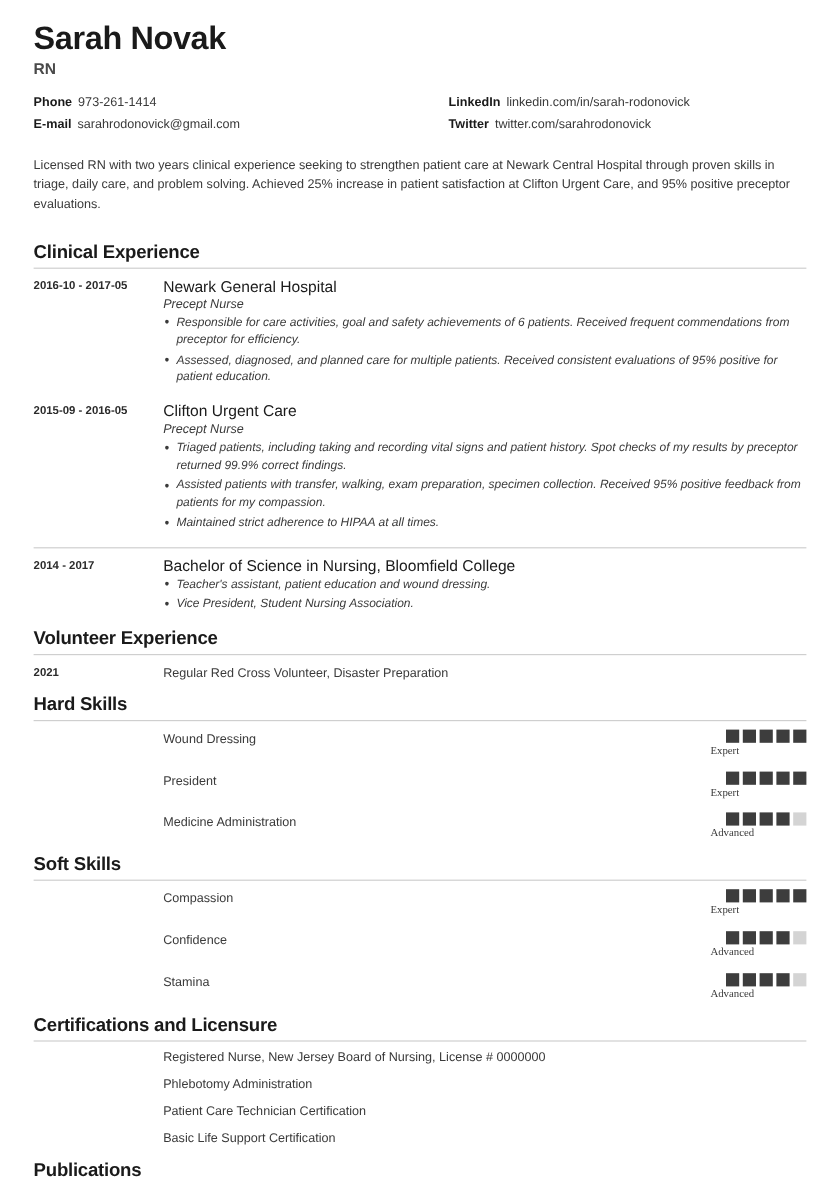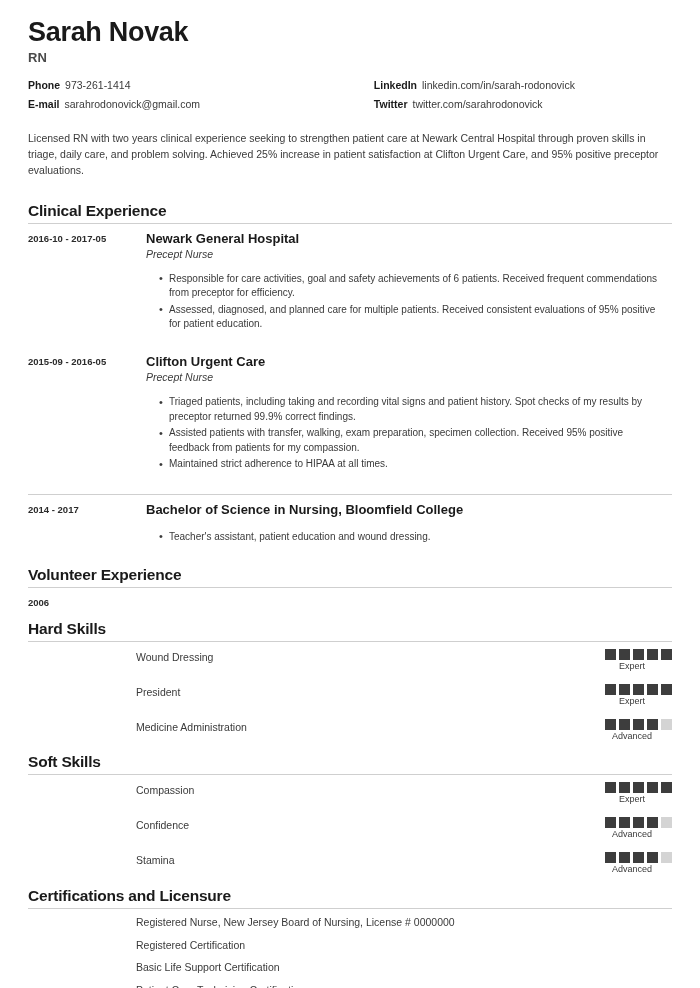--- a/index.html
+++ b/index.html
@@ -83,49 +83,49 @@
   .section-rule {
     height: 1px;
     background: #cfcfcf;
     margin-bottom: 7px;
   }
 
   
   .entry {
     display: flex;
     margin-bottom: 10px;
-    gap: 10px;
   }
   .entry-date {
     width: 108px;
     flex: 0 0 108px;
     font-size: 9.5px;
     font-weight: bold;
     color: #2b2b2b;
     padding-top: 2px;
     line-height: 1.3;
   }
   .entry-body { flex: 1 1 auto; }
   .entry-heading {
     font-size: 13px;
-    font-weight: bold;
+    font-weight: normal;
     color: #1a1a1a;
     line-height: 1.25;
     margin-bottom: 1px;
   }
   .entry-sub {
     font-size: 10.5px;
     font-style: italic;
     color: #3a3a3a;
     margin-bottom: 3px;
   }
   ul.bullets {
     list-style: none;
-    margin: 12px;
+    margin: 0;
     padding: 0;
+    font-style: italic;
   }
   ul.bullets li {
     position: relative;
     font-size: 10px;
     line-height: 1.45;
     color: #3a3a3a;
     padding-left: 11px;
     margin-bottom: 2px;
   }
   ul.bullets li:before {
@@ -155,22 +155,23 @@
     flex: 0 0 108px;
   }
   .skill-name {
     flex: 1 1 auto;
     font-size: 10.5px;
     color: #3a3a3a;
     padding-top: 2px;
   }
   .skill-rating {
     flex: 0 0 auto;
-    text-align: center;
+    text-align: left;
     width: 80px;
+    font-family: Liberation Serif, serif;
   }
   .squares {
     display: flex;
     justify-content: flex-end;
     gap: 3px;
   }
   .sq {
     width: 11px;
     height: 11px;
     background: #3d3d3d;
@@ -262,31 +263,33 @@
 
   <div class="section">
     <div class="section-rule"></div>
 
     <div class="entry">
       <div class="entry-date">2014 - 2017</div>
       <div class="entry-body">
         <div class="entry-heading">Bachelor of Science in Nursing, Bloomfield College</div>
         <ul class="bullets">
           <li>Teacher's assistant, patient education and wound dressing.</li>
+          <li>Vice President, Student Nursing Association.</li>
         </ul>
       </div>
     </div>
   </div>
 
   <div class="section">
     <div class="section-title">Volunteer Experience</div>
     <div class="section-rule"></div>
 
     <div class="entry">
-      <div class="entry-date">2006</div>
+      <div class="entry-date">2021</div>
+      <div class="entry-plain">Regular Red Cross Volunteer, Disaster Preparation</div>
     </div>
   </div>
 
   <div class="section">
     <div class="section-title">Hard Skills</div>
     <div class="section-rule"></div>
 
     <div class="skill-row">
       <div class="skill-spacer"></div>
       <div class="skill-name">Wound Dressing</div>
@@ -386,30 +389,30 @@
   <div class="section">
     <div class="section-title">Certifications and Licensure</div>
     <div class="section-rule"></div>
 
     <div class="cert-row">
       <div class="cert-spacer"></div>
       <div class="cert-text">Registered Nurse, New Jersey Board of Nursing, License # 0000000</div>
     </div>
     <div class="cert-row">
       <div class="cert-spacer"></div>
-      <div class="cert-text">Registered Certification</div>
+      <div class="cert-text">Phlebotomy Administration</div>
+    </div>
+    <div class="cert-row">
+      <div class="cert-spacer"></div>
+      <div class="cert-text">Patient Care Technician Certification</div>
     </div>
     <div class="cert-row">
       <div class="cert-spacer"></div>
       <div class="cert-text">Basic Life Support Certification</div>
     </div>
-    <div class="cert-row">
-      <div class="cert-spacer"></div>
-      <div class="cert-text">Patient Care Technician Certification</div>
-    </div>
   </div>
 
   <div class="section">
     <div class="section-title">Publications</div>
 
   </div>
 
 </div>
 
 </body></html>

